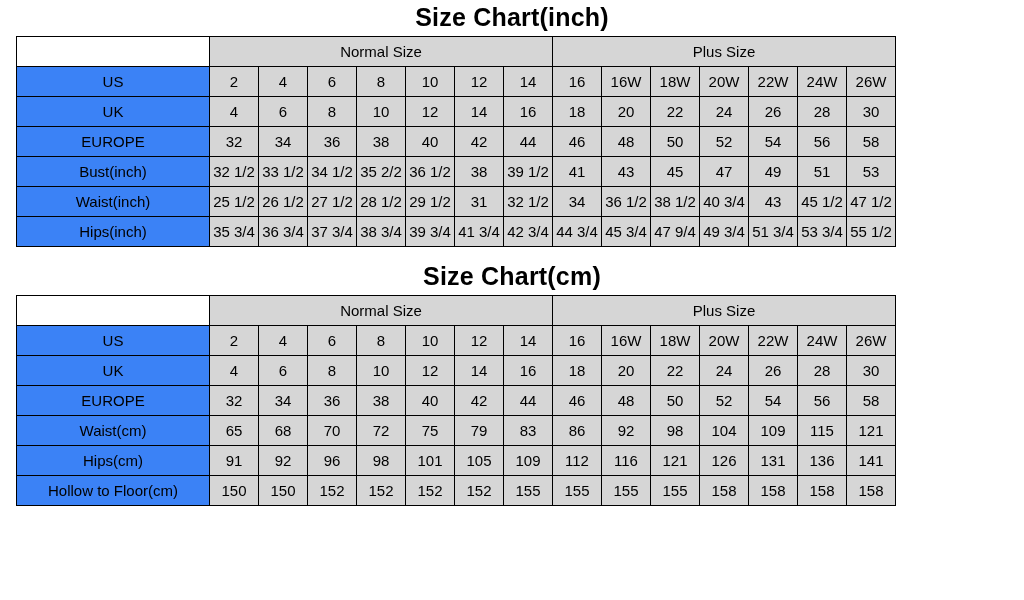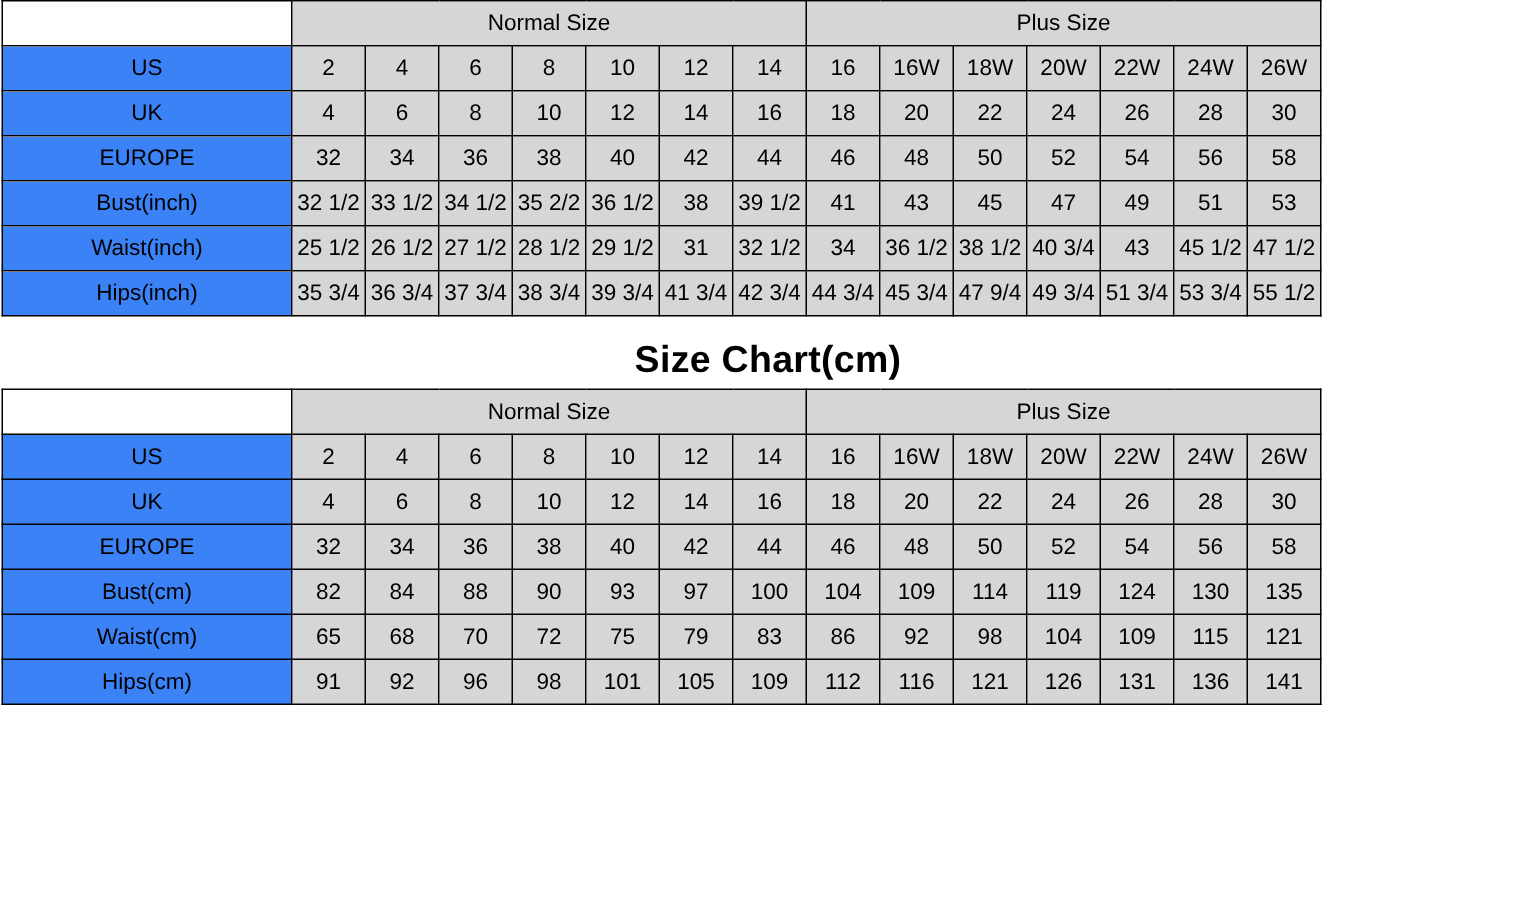--- a/index.html
+++ b/index.html
@@ -29,21 +29,21 @@
     font-size: 25px;
     font-weight: bold;
     letter-spacing: 0.2px;
     margin: 0;
     padding: 3px 0 5px 0;
     line-height: 1.12;
   }
   table.size-table {
     border-collapse: collapse;
     width: 880px;
-    margin: 0 1px;
+    margin: 0 16px;
     table-layout: fixed;
   }
   table.size-table td, table.size-table th {
     border: 1px solid #000000;
     text-align: center;
     font-size: 15px;
     font-weight: normal;
     height: 29px;
     padding: 0 1px;
     line-height: 1.05;
@@ -78,20 +78,21 @@
     height: 12px;
     width: 100%;
   }
 </style>
 </head>
 <body>
 
 <div class="page">
 
   <div class="chart-block">
+    <div class="chart-title">Size Chart(inch)</div>
     <table class="size-table">
       <tbody>
         <tr>
           <td class="blank-corner col-label"></td>
           <td class="group-head" colspan="7">Normal Size</td>
           <td class="group-head" colspan="7">Plus Size</td>
         </tr>
         <tr>
           <td class="row-label">US</td>
           <td class="cell-normal">2</td>
@@ -254,37 +255,20 @@
           <td class="cell-normal">44</td>
           <td class="cell-plus">46</td>
           <td class="cell-plus">48</td>
           <td class="cell-plus">50</td>
           <td class="cell-plus">52</td>
           <td class="cell-plus">54</td>
           <td class="cell-plus">56</td>
           <td class="cell-plus">58</td>
         </tr>
         <tr>
-          <td class="row-label">Bust(cm)</td>
-          <td class="cell-normal">82</td>
-          <td class="cell-normal">84</td>
-          <td class="cell-normal">88</td>
-          <td class="cell-normal">90</td>
-          <td class="cell-normal">93</td>
-          <td class="cell-normal">97</td>
-          <td class="cell-normal">100</td>
-          <td class="cell-plus">104</td>
-          <td class="cell-plus">109</td>
-          <td class="cell-plus">114</td>
-          <td class="cell-plus">119</td>
-          <td class="cell-plus">124</td>
-          <td class="cell-plus">130</td>
-          <td class="cell-plus">135</td>
-        </tr>
-        <tr>
           <td class="row-label">Waist(cm)</td>
           <td class="cell-normal">65</td>
           <td class="cell-normal">68</td>
           <td class="cell-normal">70</td>
           <td class="cell-normal">72</td>
           <td class="cell-normal">75</td>
           <td class="cell-normal">79</td>
           <td class="cell-normal">83</td>
           <td class="cell-plus">86</td>
           <td class="cell-plus">92</td>
@@ -304,17 +288,34 @@
           <td class="cell-normal">105</td>
           <td class="cell-normal">109</td>
           <td class="cell-plus">112</td>
           <td class="cell-plus">116</td>
           <td class="cell-plus">121</td>
           <td class="cell-plus">126</td>
           <td class="cell-plus">131</td>
           <td class="cell-plus">136</td>
           <td class="cell-plus">141</td>
         </tr>
+        <tr>
+          <td class="row-label">Hollow to Floor(cm)</td>
+          <td class="cell-normal">150</td>
+          <td class="cell-normal">150</td>
+          <td class="cell-normal">152</td>
+          <td class="cell-normal">152</td>
+          <td class="cell-normal">152</td>
+          <td class="cell-normal">152</td>
+          <td class="cell-normal">155</td>
+          <td class="cell-plus">155</td>
+          <td class="cell-plus">155</td>
+          <td class="cell-plus">155</td>
+          <td class="cell-plus">158</td>
+          <td class="cell-plus">158</td>
+          <td class="cell-plus">158</td>
+          <td class="cell-plus">158</td>
+        </tr>
       </tbody>
     </table>
   </div>
 
 </div>
 
 </body></html>

